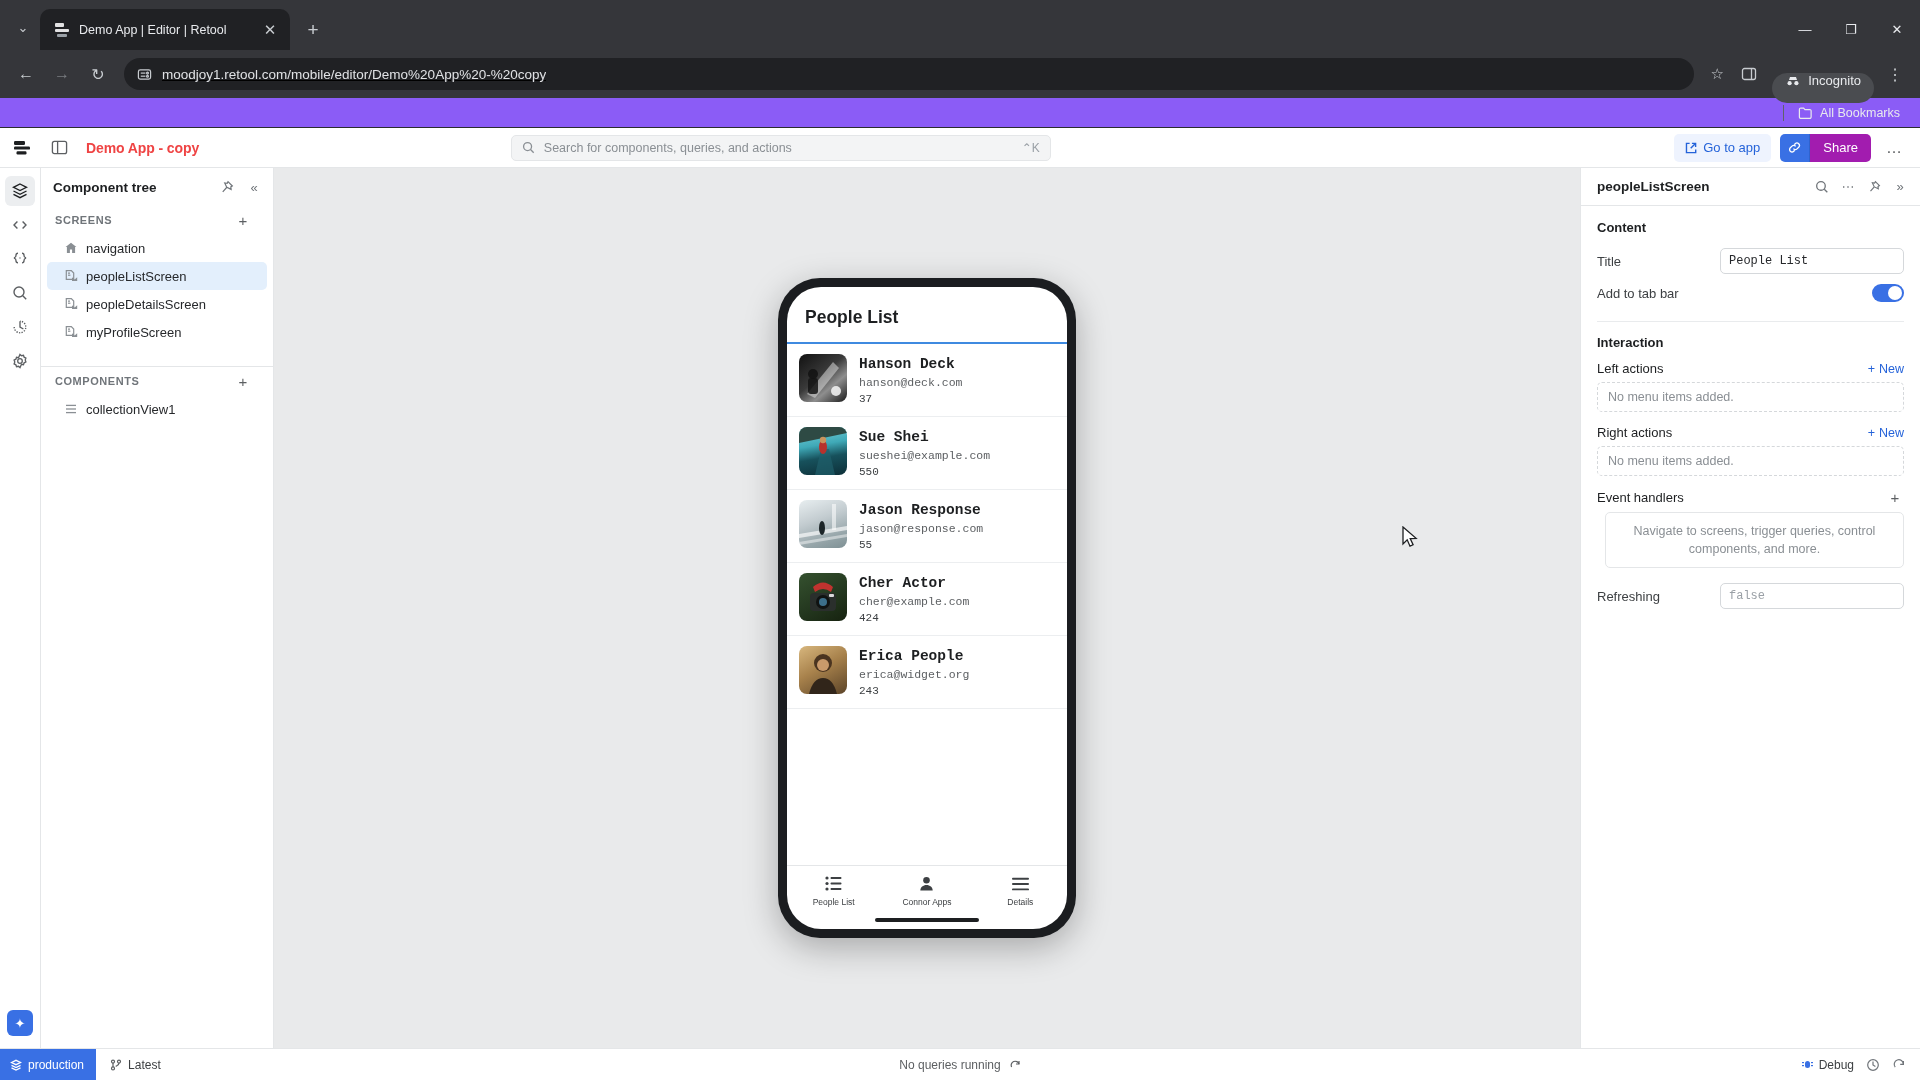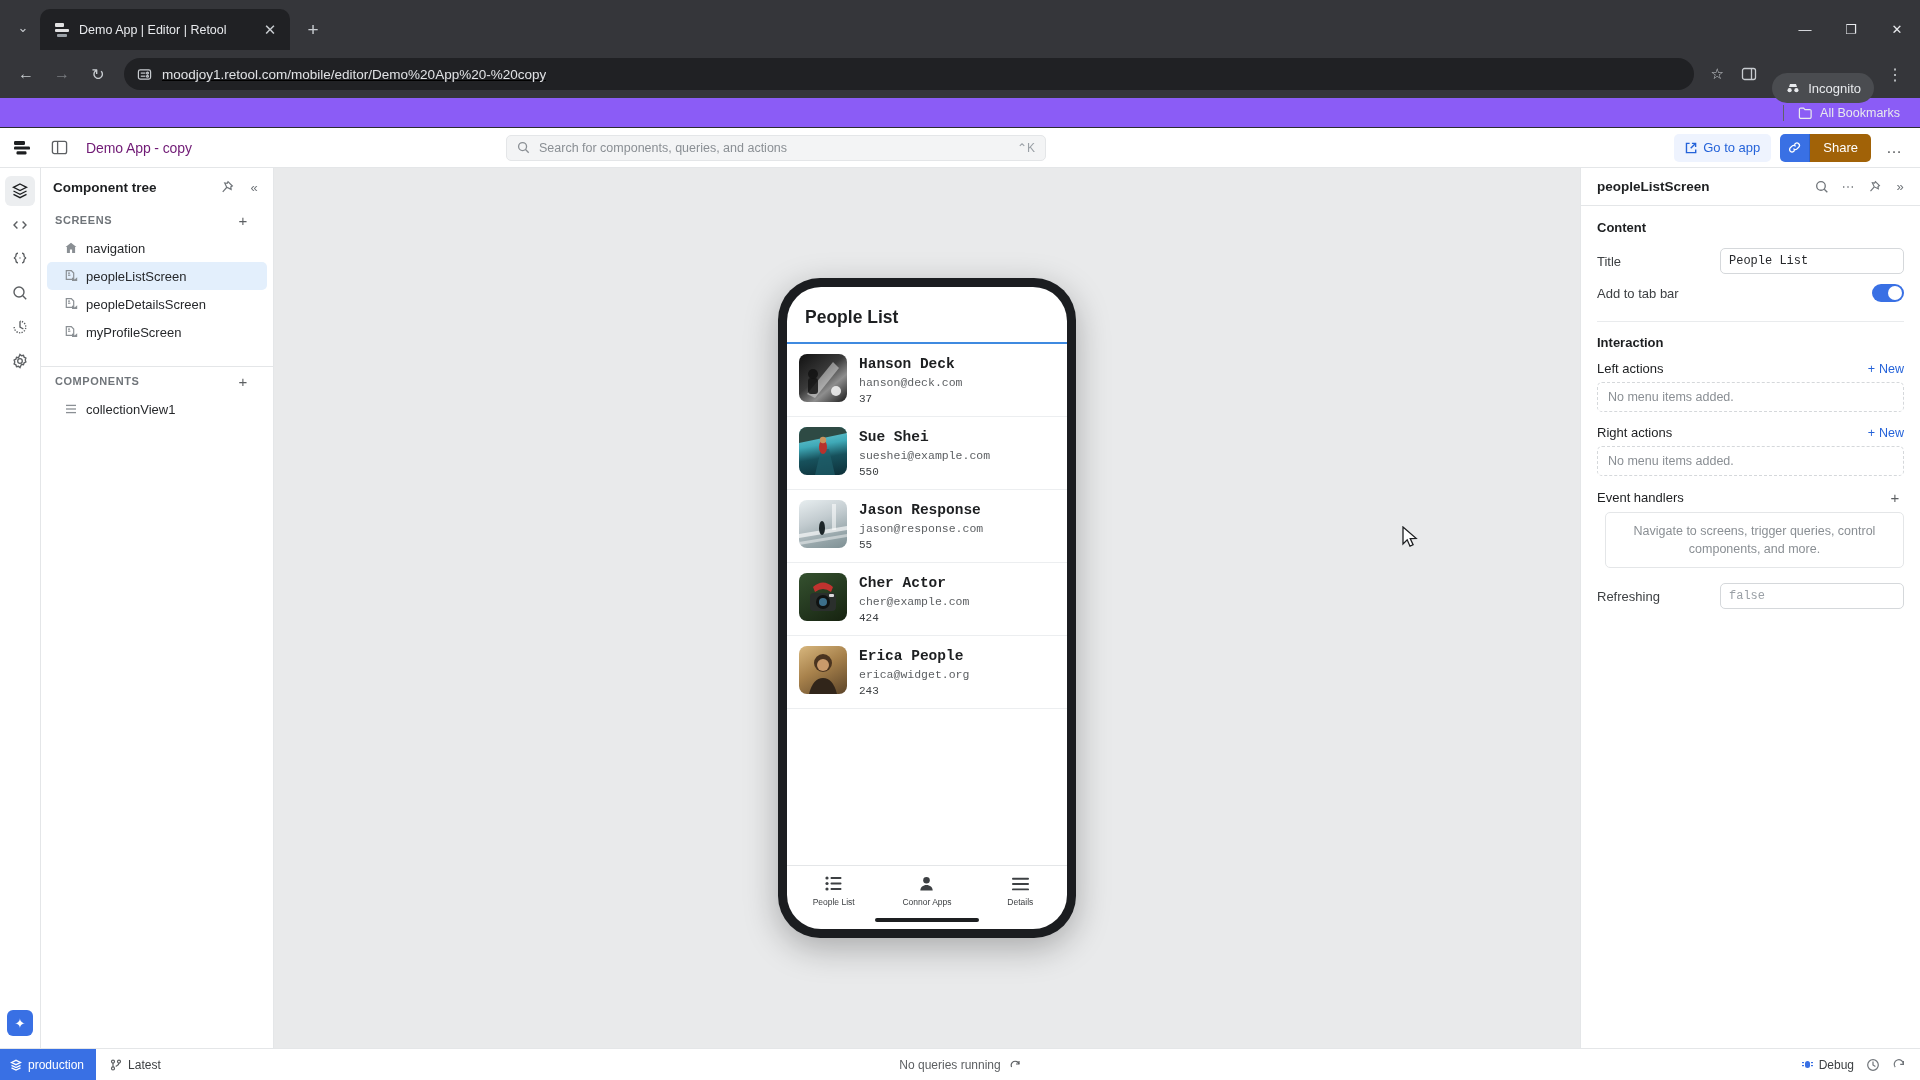--- a/index.html
+++ b/index.html
@@ -33,51 +33,51 @@
   .browser-nav { background:#35363a; height:48px; display:flex; align-items:center; padding:0 10px; gap:4px; }
   .nav-icon { width:32px; height:32px; border-radius:50%; display:flex; align-items:center;
     justify-content:center; color:#c8ccd0; font-size:16px; }
   .nav-icon.dim { color:#7a7d81; }
   .omnibox { flex:1; height:32px; background:#202124; border-radius:16px; display:flex;
     align-items:center; padding:0 12px; gap:10px; margin:0 6px;text-decoration:underline; }
   .omni-lock { width:16px; height:16px; color:#c8ccd0; display:flex; align-items:center; justify-content:center;}
   .omni-url { color:#e0e2e5; font-size:13.5px; white-space:nowrap; overflow:hidden; }
   .omni-star { color:#c8ccd0; font-size:15px; width:26px; text-align:center; }
   .side-panel-icon { width:30px; height:30px; display:flex; align-items:center; justify-content:center; color:#c8ccd0;}
-  .incognito-pill { display:flex; align-items:center; gap:7px; background:#4a4c50; border-radius:16px;
+  .incognito-pill { display:flex; gap:7px; background:#4a4c50; border-radius:16px;
     height:30px; padding:0 13px; color:#e8eaed; font-size:13px; margin-left:4px;margin-top:28px; }
   .kebab { width:30px; height:32px; display:flex; align-items:center; justify-content:center;
     color:#c8ccd0; font-size:16px; margin-left:2px; }
 
   .bookmarks-bar { background:#8b5cf6; height:30px; display:flex; align-items:center;
     justify-content:flex-end; padding-right:14px; gap:8px; border-bottom:1px solid #2b2c2f; }
   .bm-sep { width:1px; height:16px; background:#5f6368; }
   .bm-item { display:flex; align-items:center; gap:7px; color:#e8eaed; font-size:12.5px; padding:0 6px; }
 
   
   .app { height:calc(1080px - 50px - 48px - 30px); display:flex; flex-direction:column; background:#fff; }
 
   .app-header { height:40px; display:flex; align-items:center; border-bottom:1px solid #e4e6e8;
     background:#fff; padding-left:6px; flex:0 0 40px; }
   .retool-logo { width:32px; height:32px; display:flex; align-items:center; justify-content:center; }
   .hdr-panel-icon { width:30px; height:30px; display:flex; align-items:center; justify-content:center;
     color:#5c5f62; margin-left:6px; }
-  .app-name { font-size:14px; font-weight:400; color:#701a75; margin-left:12px; letter-spacing:-0.1px; }
+  .app-name { font-size:14px; font-weight:700; color:#ef4444; margin-left:12px; letter-spacing:-0.1px; }
   .global-search { width:540px; height:26px; background:#f3f4f5; border:1px solid #e4e6e8; border-radius:5px;
     display:flex; align-items:center; gap:9px; padding:0 10px; margin-left:auto; margin-right:auto; }
   .gs-icon { color:#8a8f94; font-size:13px; display:flex; }
   .gs-text { color:#8a8f94; font-size:12.5px; flex:1; }
   .gs-kbd { color:#9aa0a6; font-size:12px; }
   .hdr-right { margin-left:auto; display:flex; align-items:center; gap:9px; padding-right:12px; }
   .btn-goto { display:flex; align-items:center; gap:6px; height:28px; padding:0 11px; border-radius:5px;
     background:#eef3fe; color:#2563d9; font-size:13px; font-weight:500; }
   .btn-share-grp { display:flex; height:28px; border-radius:5px; overflow:hidden; }
   .btn-share-ic { background:#3970e4; color:#fff; width:30px; display:flex; align-items:center;
     justify-content:center; border-right:1px solid #2f62cd; font-size:13px; }
-  .btn-share { background:#a16207; color:#fff; padding:8px 13px; display:flex; align-items:center;
+  .btn-share { background:#a21caf; color:#fff; padding:8px 13px; display:flex; align-items:center;
     font-size:13px; font-weight:500; }
   .hdr-more { width:28px; height:28px; display:flex; align-items:center; justify-content:center;
     color:#5c5f62; font-size:16px; }
 
   .app-body { flex:1; display:flex; min-height:0; }
 
   
   .rail { width:41px; border-right:1px solid #e4e6e8; display:flex; flex-direction:column;
     align-items:center; padding-top:8px; gap:4px; background:#fff; flex:0 0 41px; }
   .rail-btn { width:30px; height:30px; border-radius:6px; display:flex; align-items:center;

